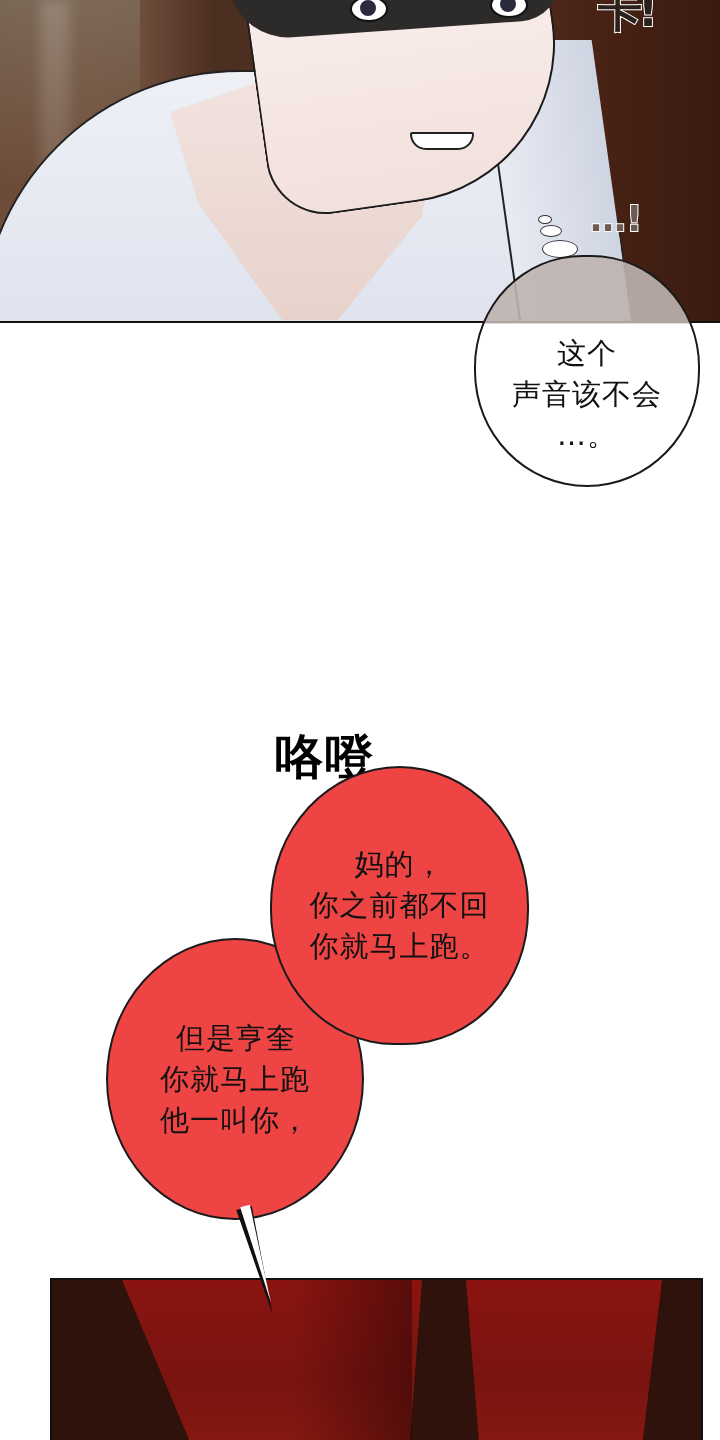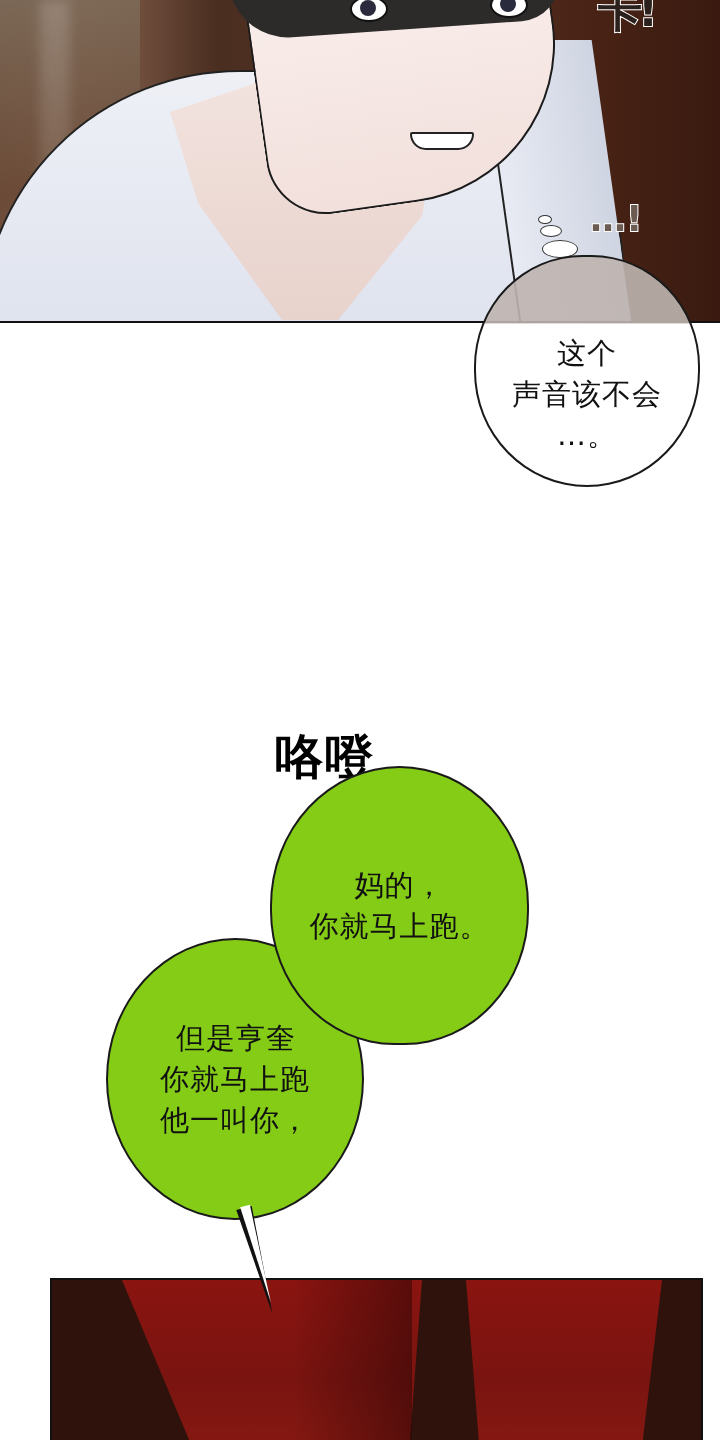--- a/index.html
+++ b/index.html
@@ -38,21 +38,21 @@
   .eye.right { left:490px; top:-8px; }
   .mouth { position:absolute; left:410px; top:132px; width:60px; height:14px; background:#fff;
            border:2px solid #222; border-radius:4px 4px 30px 30px; }
   .sfx-top { position:absolute; left:598px; top:-18px; font-size:44px; font-weight:bold;
              color:#2a211c; -webkit-text-stroke:2px #ffffff; paint-order:stroke fill; letter-spacing:-4px; }
   .sfx-exclaim { position:absolute; left:590px; top:198px; font-size:36px; font-weight:bold;
              color:#6b5b52; -webkit-text-stroke:2px #ffffff; paint-order:stroke fill; }
   .thought-dot { position:absolute; background:#fff; border:1.5px solid #333; border-radius:50%; }
 
   
-  .bubble { position:absolute; background:#84cc16; border:2px solid #1a1a1a; border-radius:50%;
+  .bubble { position:absolute; background:#ef4444; border:2px solid #1a1a1a; border-radius:50%;
             display:flex; flex-direction:column; align-items:center; justify-content:center; }
   .bubble .line { font-size:29px; color:#111; line-height:41px; white-space:nowrap; letter-spacing:1px; }
 
   .bubble1 { left:474px; top:255px; width:222px; height:228px; border-radius:48% 48% 50% 50%;
              background:linear-gradient(180deg, rgba(190,180,176,0.9) 0px, rgba(190,180,176,0.9) 66px, #ffffff 67px); }
   .bubble1 .content { margin-top:46px; text-align:center; }
 
   .sfx-red { position:absolute; left:243px; top:728px; font-size:48px; font-weight:bold;
              color:#000000; letter-spacing:2px; line-height:56px;margin-left:32px; }
 
@@ -113,20 +113,21 @@
   <div class="content">
     <div class="line" style="padding-left:16px">但是亨奎</div>
     <div class="line">你就马上跑</div>
     <div class="line">他一叫你，</div>
   </div>
 </div>
 
 <div class="bubble bubble2">
   <div class="content">
     <div class="line">妈的，</div>
+    <div class="line">你之前都不回</div>
     <div class="line">你就马上跑。</div>
   </div>
 </div>
 
 <div class="bubble-tail"></div>
 <div class="bubble-tail-inner"></div>
 
 <div class="panel3">
   <div class="leg left"></div>
   <div class="leg right"></div>

